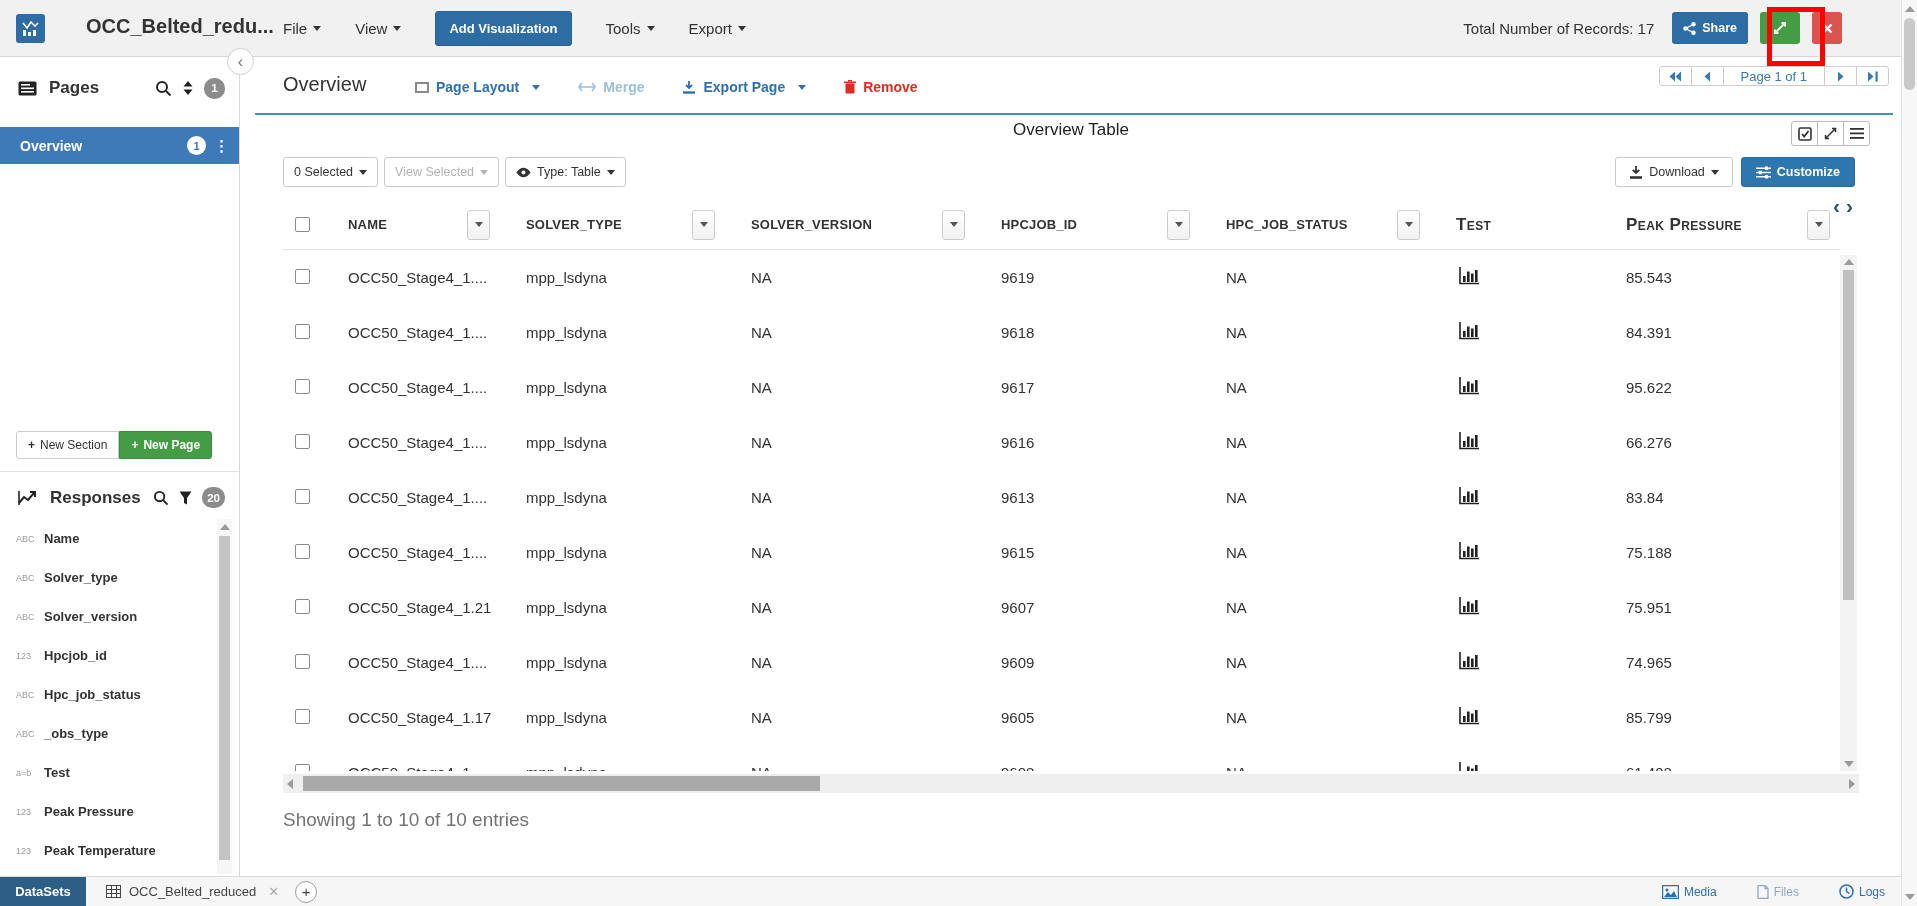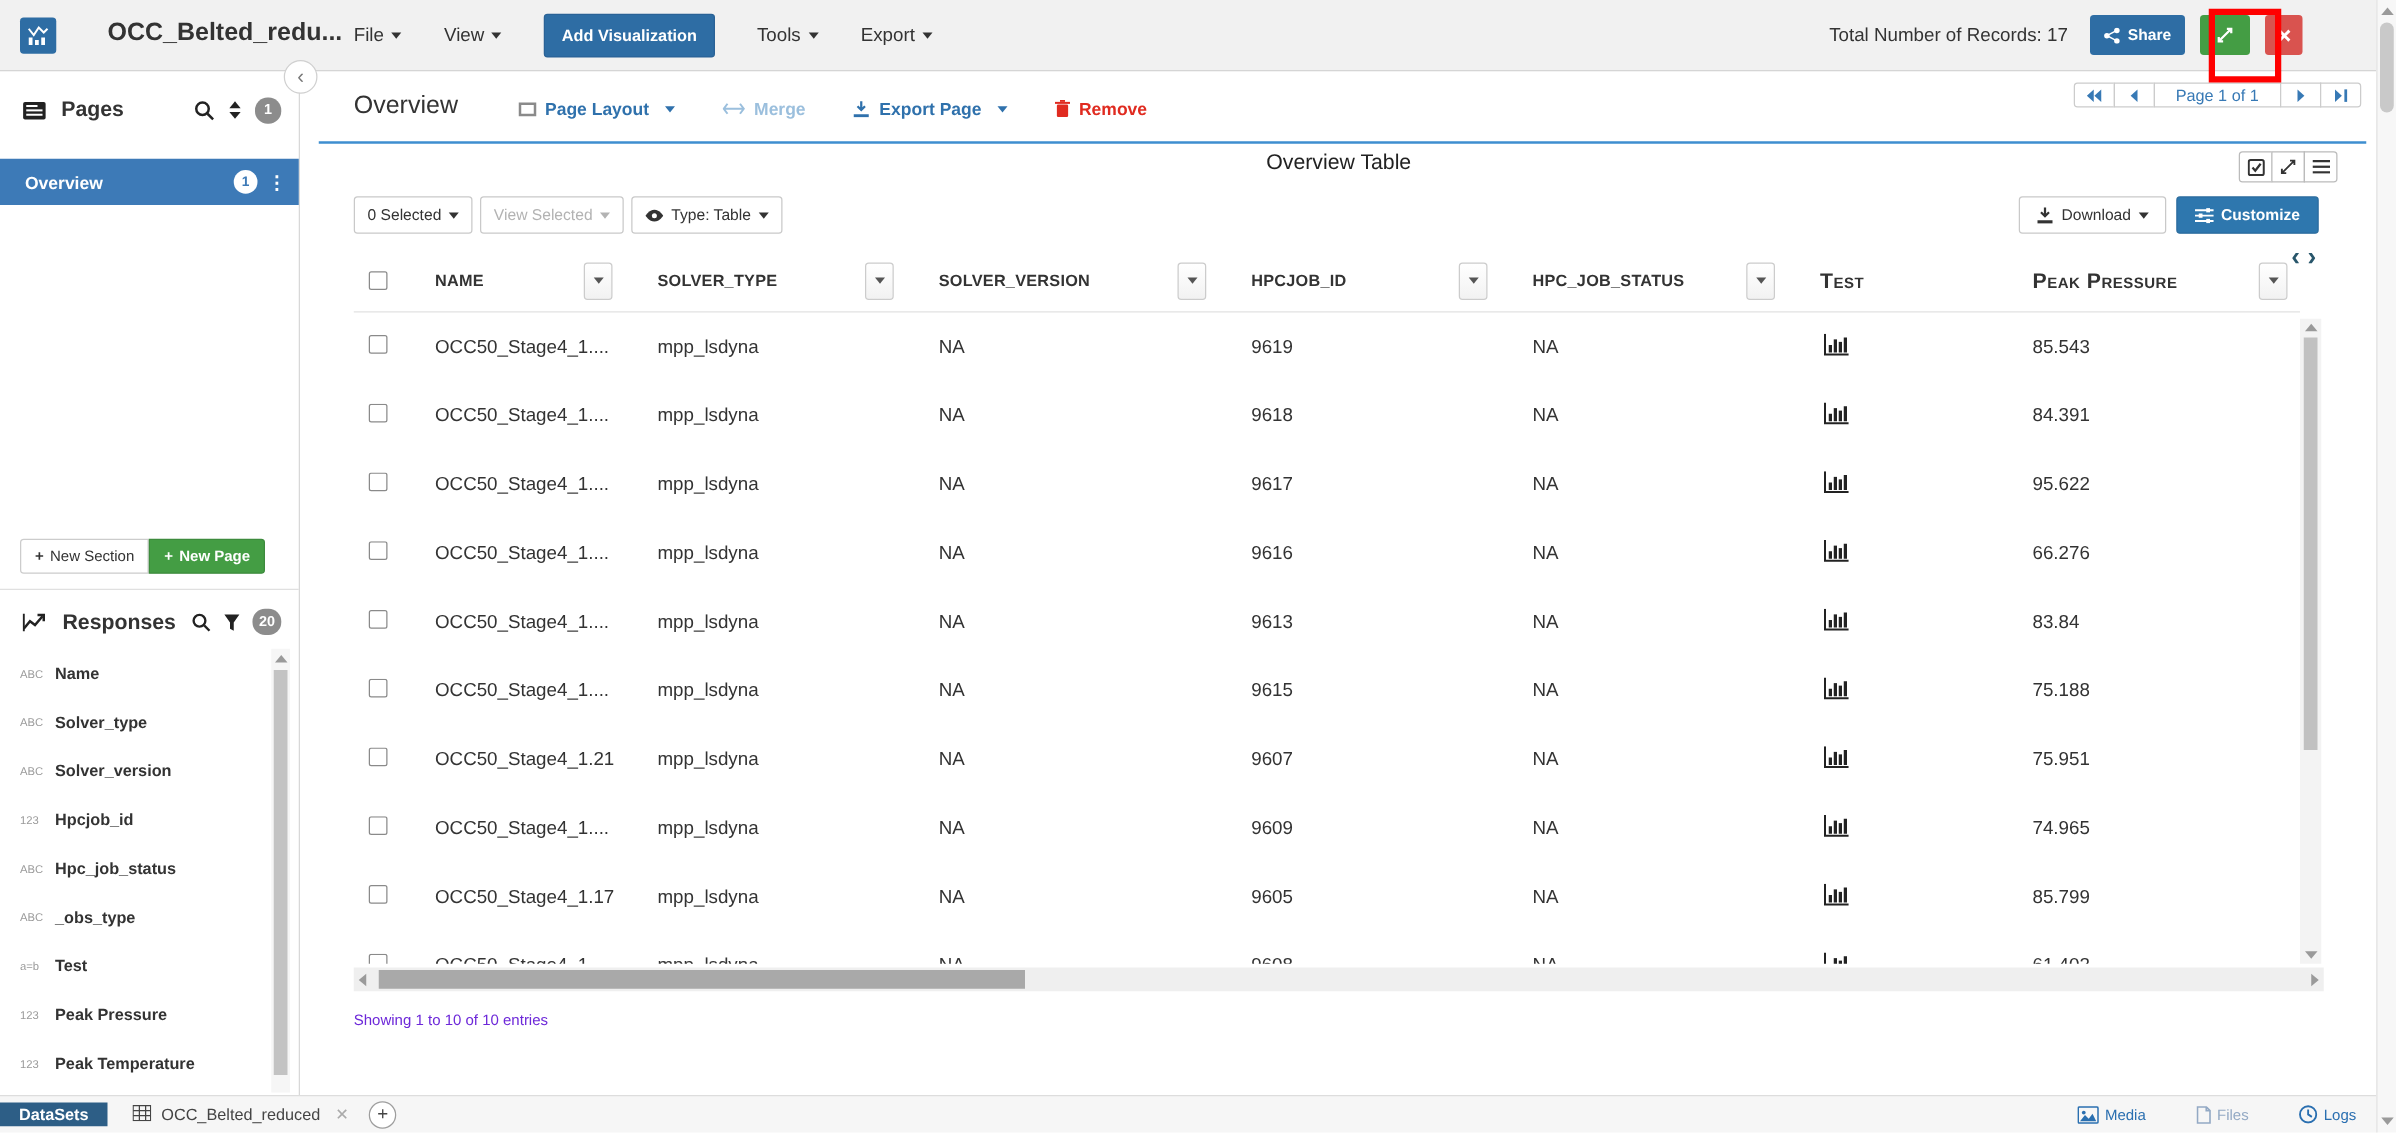--- a/index.html
+++ b/index.html
@@ -46,22 +46,22 @@
   .responses-header { position:absolute; top:415px; left:0; right:0; }
   .responses-list { position:absolute; top:462px; left:0; width:216px; bottom:0; overflow:hidden; }
   .field { height:39px; display:flex; align-items:center; padding-left:16px; cursor:pointer; }
   .ftype { width:28px; font-size:9px; color:#9a9a9a; flex:none; }
   .flabel { font-size:13px; font-weight:bold; color:#333; }
   .resp-scroll { position:absolute; top:462px; left:217px; width:15px; bottom:2px; background:#f6f6f6; }
   .resp-scroll .thumb { position:absolute; top:17px; left:2px; width:11px; bottom:14px; background:#c3c3c3; }
 
   
   .bottombar { position:absolute; left:0; right:16px; bottom:0; height:30px; background:#f6f6f6; border-top:1px solid #ddd; display:flex; align-items:center; }
-  .datasets-block { width:86px; height:19px; background:#2d5e86; color:#fff; font-size:13px; font-weight:bold; display:flex; align-items:center; justify-content:center; flex:none; }
-  .ds-tab { display:flex; gap:8px; margin-left:20px; font-size:13px; color:#444; }
+  .datasets-block { width:86px; height:30px; background:#2d5e86; color:#fff; font-size:13px; font-weight:bold; display:flex; align-items:center; justify-content:center; flex:none; }
+  .ds-tab { display:flex; align-items:center; gap:8px; margin-left:20px; font-size:13px; color:#444; }
   .tab-close { color:#aaa; font-size:13px; margin-left:4px; }
   .add-tab { width:22px; height:22px; border:1px solid #9e9e9e; background:#fff; border-radius:50%; display:flex; align-items:center; justify-content:center; color:#444; font-size:15px; margin-left:16px; }
   .bottom-links { margin-left:auto; margin-right:16px; display:flex; align-items:flex-end; gap:40px; font-size:12px; }
   .blink { color:#2a6fb0; display:flex; align-items:center; gap:5px; }
   .blink.muted { color:#93a9c4; }
 
   
   .main { position:absolute; top:57px; left:241px; right:16px; bottom:30px; background:#fff; }
   .pg-title { position:absolute; left:42px; top:16px; font-size:20px; color:#333; }
   .pg-actions { position:absolute; left:174px; top:22px; display:flex; align-items:center; gap:38px; font-size:14px; font-weight:bold; }
@@ -105,21 +105,21 @@
   .cb { display:inline-block; width:15px; height:15px; border:1px solid #8a8a8a; border-radius:2px; background:#fff; }
   .chartbtn { display:inline-block; padding:2px; }
 
   .vscroll { position:absolute; left:1599px; top:198px; width:17px; height:516px; background:#f3f3f3; }
   .vscroll .thumb { position:absolute; top:15px; left:3px; width:11px; height:330px; background:#c1c1c1; }
   .vscroll .tri-down { left:3.5px; }
   .hscroll { position:absolute; left:42px; top:717px; width:1576px; height:19px; background:#efefef; }
   .hscroll .thumb { position:absolute; left:20px; top:2px; width:517px; height:15px; background:#a9a9a9; }
   .tri-left { width:0;height:0;border-top:5px solid transparent;border-bottom:5px solid transparent;border-right:6px solid #9a9a9a; position:absolute; left:4px; top:4.5px; }
   .tri-right { width:0;height:0;border-top:5px solid transparent;border-bottom:5px solid transparent;border-left:6px solid #9a9a9a; position:absolute; right:4px; top:4.5px; }
-  .showing { position:absolute; left:42px; top:752px; font-size:12px; color:#6d28d9; }
+  .showing { position:absolute; left:42px; top:752px; font-size:19px; color:#737373; }
 </style>
 </head>
 <body>
 
 <div class="topbar">
   <div class="logo">
     <svg width="19" height="19" viewBox="0 0 19 19">
         <path d="M2 4l4 5 4-6 4 4 3-3" stroke="#fff" stroke-width="1.6" fill="none"></path>
         <rect x="2" y="11" width="3" height="6" fill="#fff"></rect>
         <rect x="7" y="13" width="3" height="4" fill="#fff"></rect>

